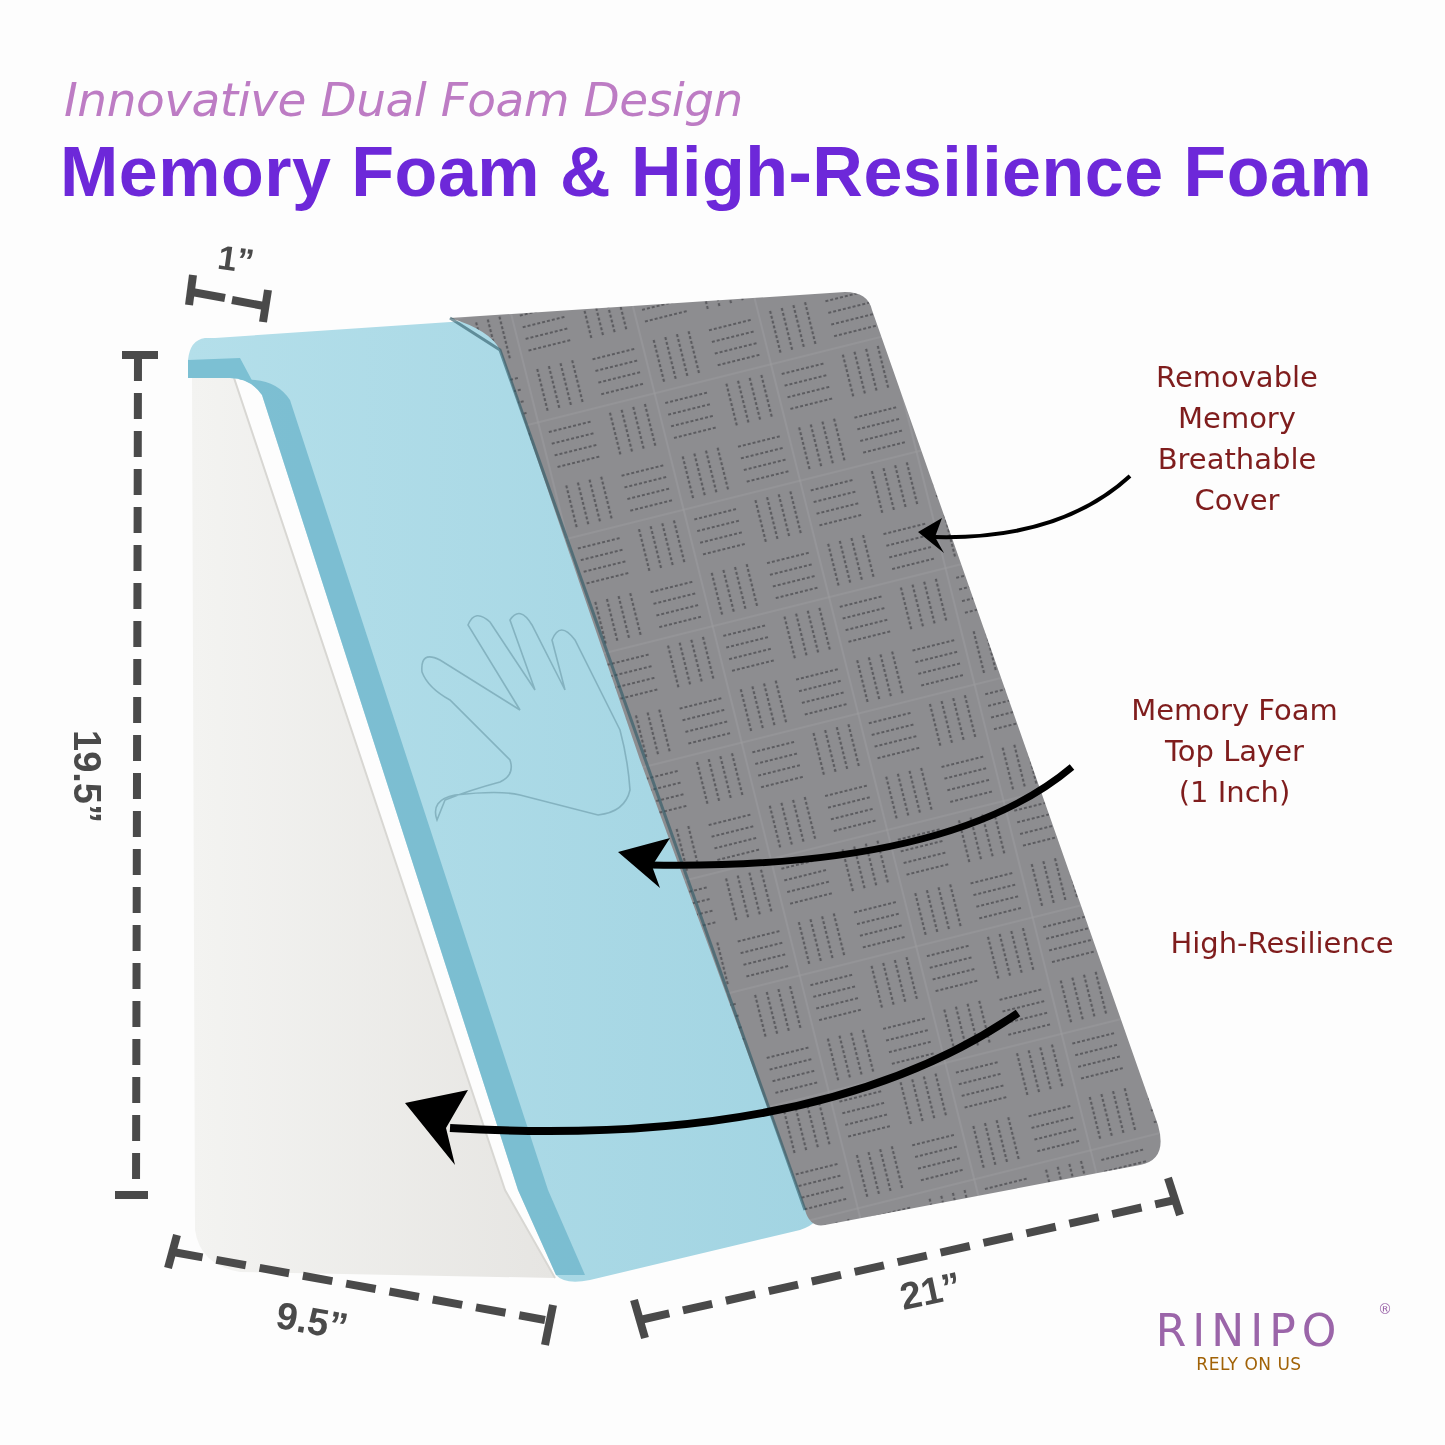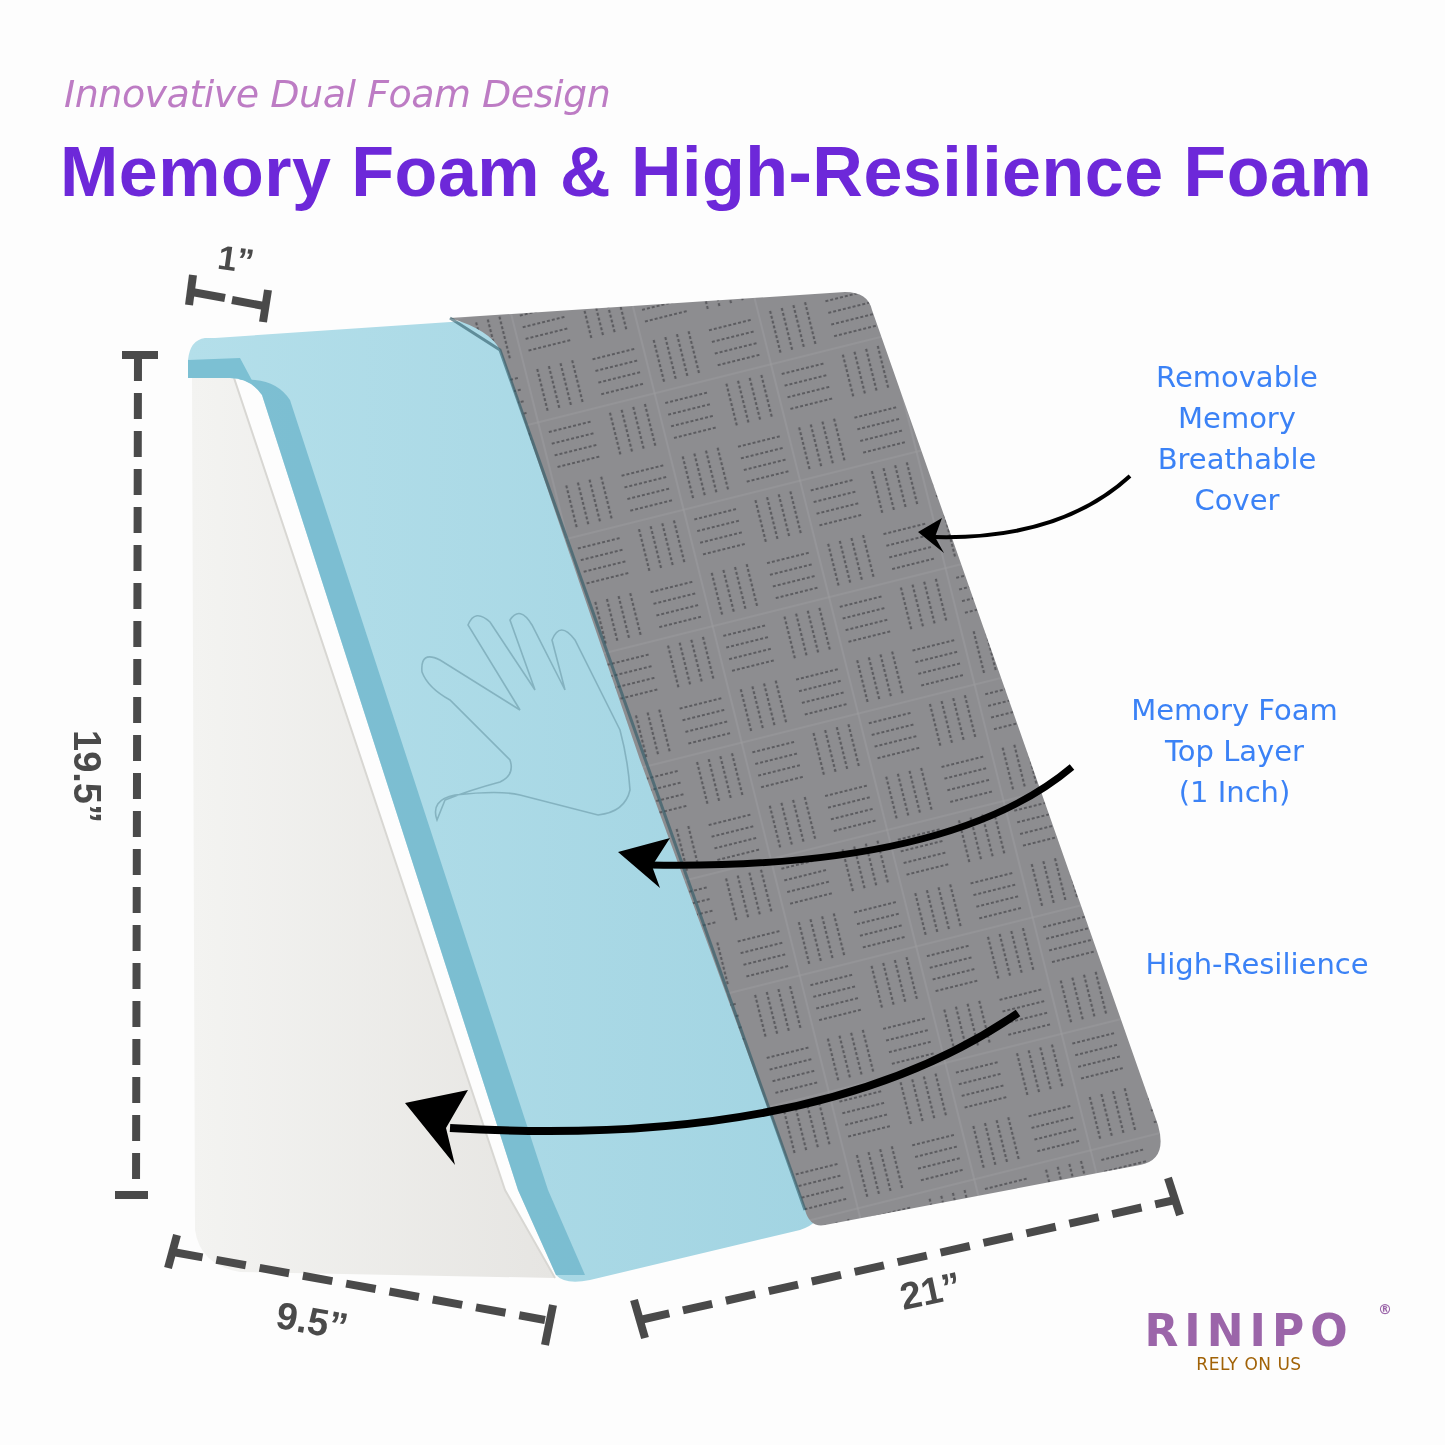--- a/index.html
+++ b/index.html
@@ -6,43 +6,43 @@
     body {
       width: 1445px; height: 1445px; overflow: hidden;
       background: #fdfdfd;
       font-family: "Liberation Sans", sans-serif;
       position: relative;
     }
     .canvas { position: absolute; left: 0; top: 0; width: 1445px; height: 1445px; }
     .subtitle {
       position: absolute; left: 64px; top: 72px;
       font-family: "DejaVu Sans", sans-serif; font-style: italic;
-      font-size: 38px; color: #bd7cc4; letter-spacing: -0.5px;
+      font-size: 47px; color: #bd7cc4; letter-spacing: -0.5px;
       white-space: nowrap;
     }
     .title {
       position: absolute; left: 60px; top: 132px;
       font-family: "Liberation Sans", sans-serif; font-weight: bold;
       font-size: 70px; color: #6d28d9; white-space: nowrap; letter-spacing: 0.5px;
     }
     .callout {
       position: absolute; text-align: center;
       font-family: "DejaVu Sans", sans-serif; font-size: 29px;
-      line-height: 41px; color: #3b82f6;
+      line-height: 41px; color: #7f1d1d;
     }
     .callout span { display: block; }
     .dim {
       position: absolute; font-family: "Liberation Sans", sans-serif;
       font-weight: bold; font-size: 38px; color: #4a4a4a; white-space: nowrap;
     }
     .logo {
       position: absolute; left: 1124px; top: 1305px; width: 250px; text-align: center;
     }
     .logo-word {
-      font-family: "DejaVu Sans", sans-serif; font-weight: bold;
+      font-family: "DejaVu Sans", sans-serif; font-weight: normal;
       font-size: 44px; color: #9b65a9; letter-spacing: 6px; position: relative;
     }
     .logo-reg { position: absolute; top: -4px; right: -18px; font-size: 14px; letter-spacing: 0; color: #9b65a9; }
     .logo-tag {
       font-family: "DejaVu Sans", sans-serif; font-size: 17px; color: #a16207;
       letter-spacing: 0.5px; margin-top: -2px;
     }
   </style>
 </head>
 <body>
@@ -152,21 +152,21 @@
     <span>Removable</span>
     <span>Memory</span>
     <span>Breathable</span>
     <span>Cover</span>
   </div>
   <div class="callout" style="left:1092px;top:690px;width:285px;">
     <span>Memory Foam</span>
     <span>Top Layer</span>
     <span>(1 Inch)</span>
   </div>
-  <div class="callout" style="left:1107px;top:923px;width:300px;margin-top:21px;">
+  <div class="callout" style="left:1132px;top:923px;width:300px;">
     <span>High-Resilience</span>
   </div>
 
   <div class="logo">
     <div class="logo-word">
       <span>RINIPO</span><span class="logo-reg">®</span>
     </div>
     <div class="logo-tag">RELY ON US</div>
   </div>
 </div>

